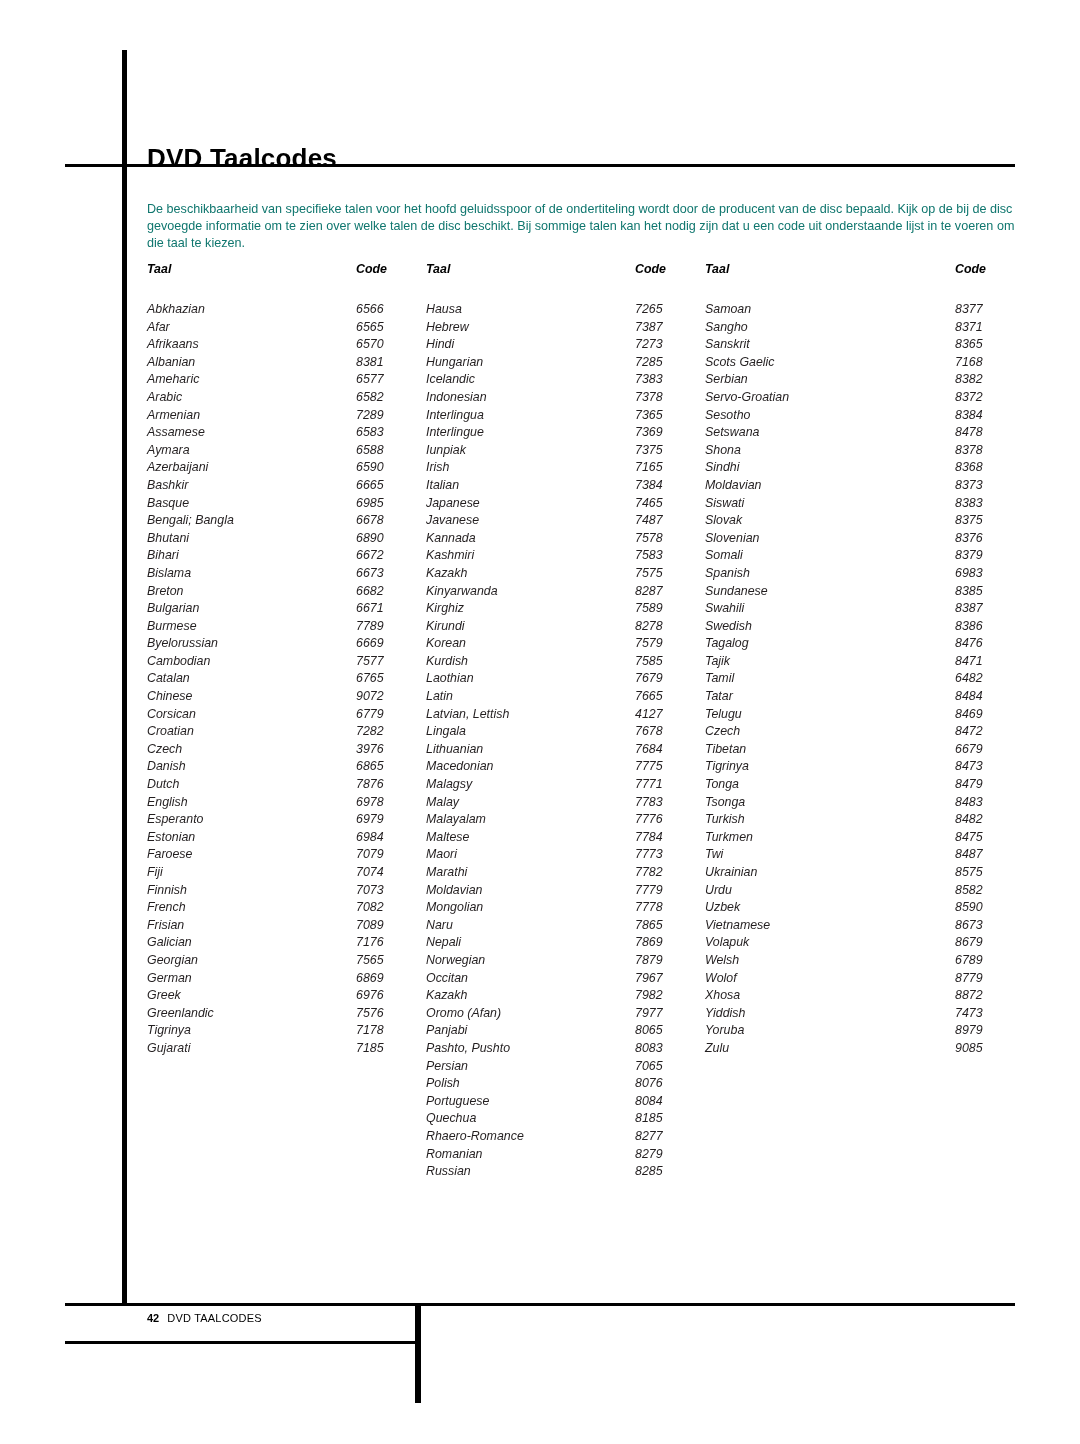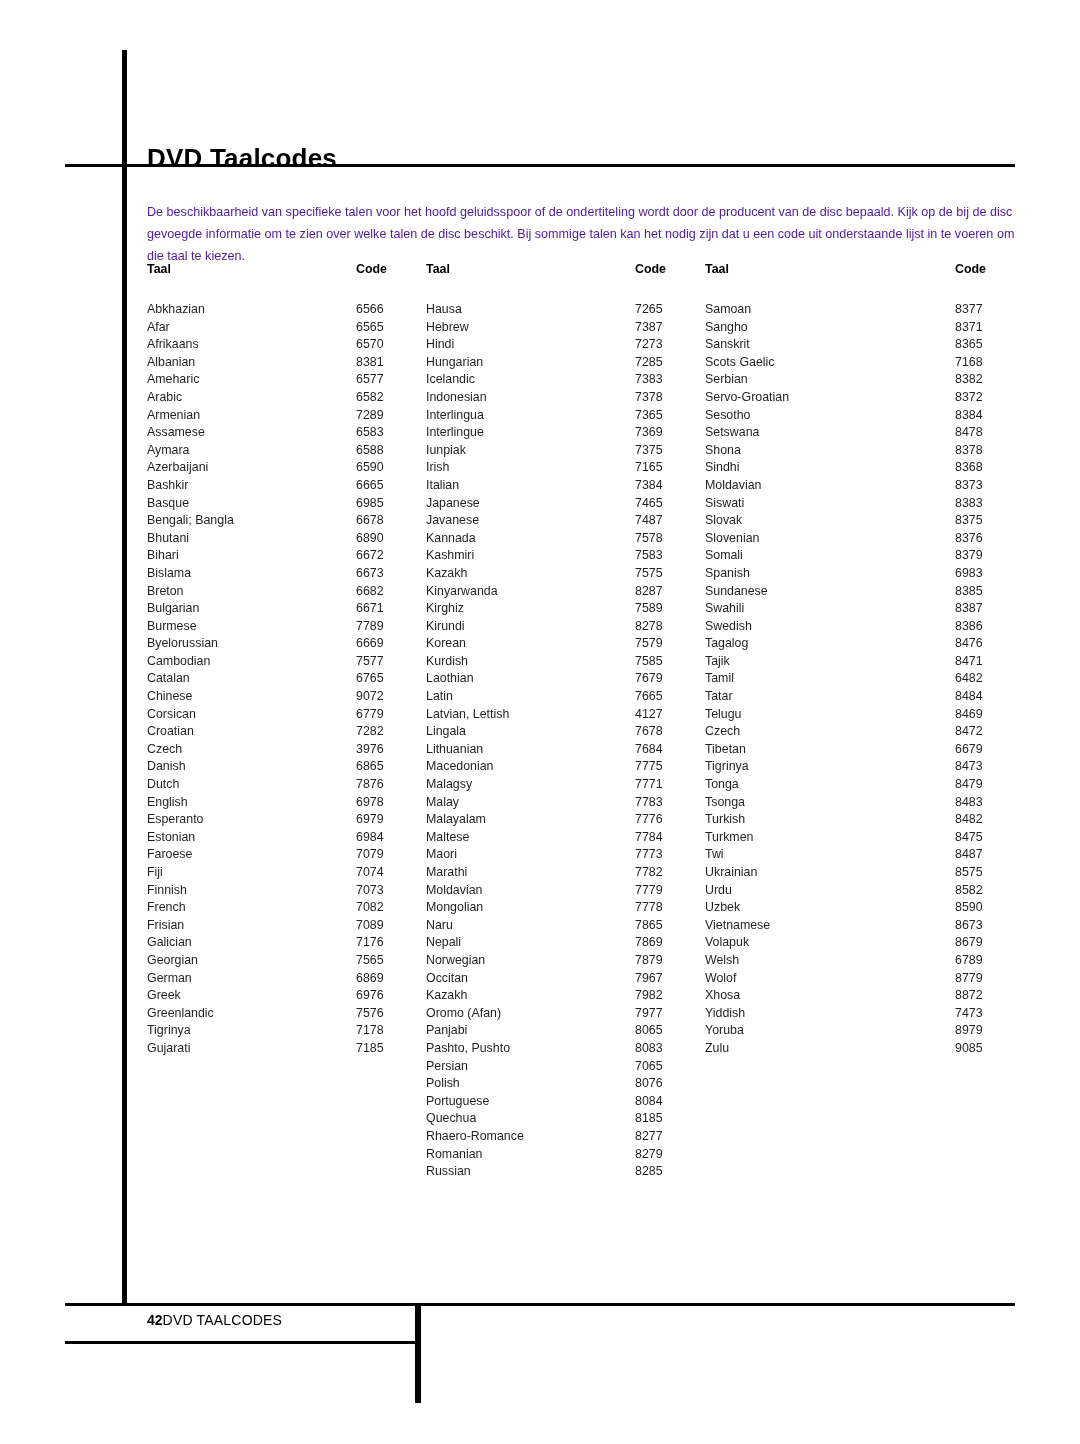--- a/index.html
+++ b/index.html
@@ -70,32 +70,33 @@
     line-height: 1;
   }
 
   
   .intro {
     position: absolute;
     left: 147px;
     top: 188px;
     width: 868px;
     font-size: 12.6px;
-    line-height: 22px;
-    color: #4c1d95;
+    line-height: 17px;
+    color: #0f766e;
   }
 
   
   .table-wrap {
     position: absolute;
     left: 147px;
     top: 262px;
     width: 868px;
     display: flex;
     gap: 0;
+    font-style: italic;
   }
   .col {
     width: 279px;
     flex: 0 0 279px;
   }
   .col.last { width: 310px; flex: 0 0 310px; }
 
   .col-head {
     display: flex;
     font-size: 12.4px;
@@ -118,21 +119,22 @@
   .row .code { flex: 0 0 70px; }
   .col.last .row .code { flex: 0 0 60px; }
 
   
   .footer {
     position: absolute;
     left: 147px;
     top: 1312px;
     display: flex;
     align-items: baseline;
-    font-size: 14px;
+    gap: 8px;
+    font-size: 11px;
     color: #000;
   }
   .footer .pg {
     font-weight: bold;
   }
   .footer .ftxt {
     letter-spacing: 0.2px;
   }
 </style>
 </head>

